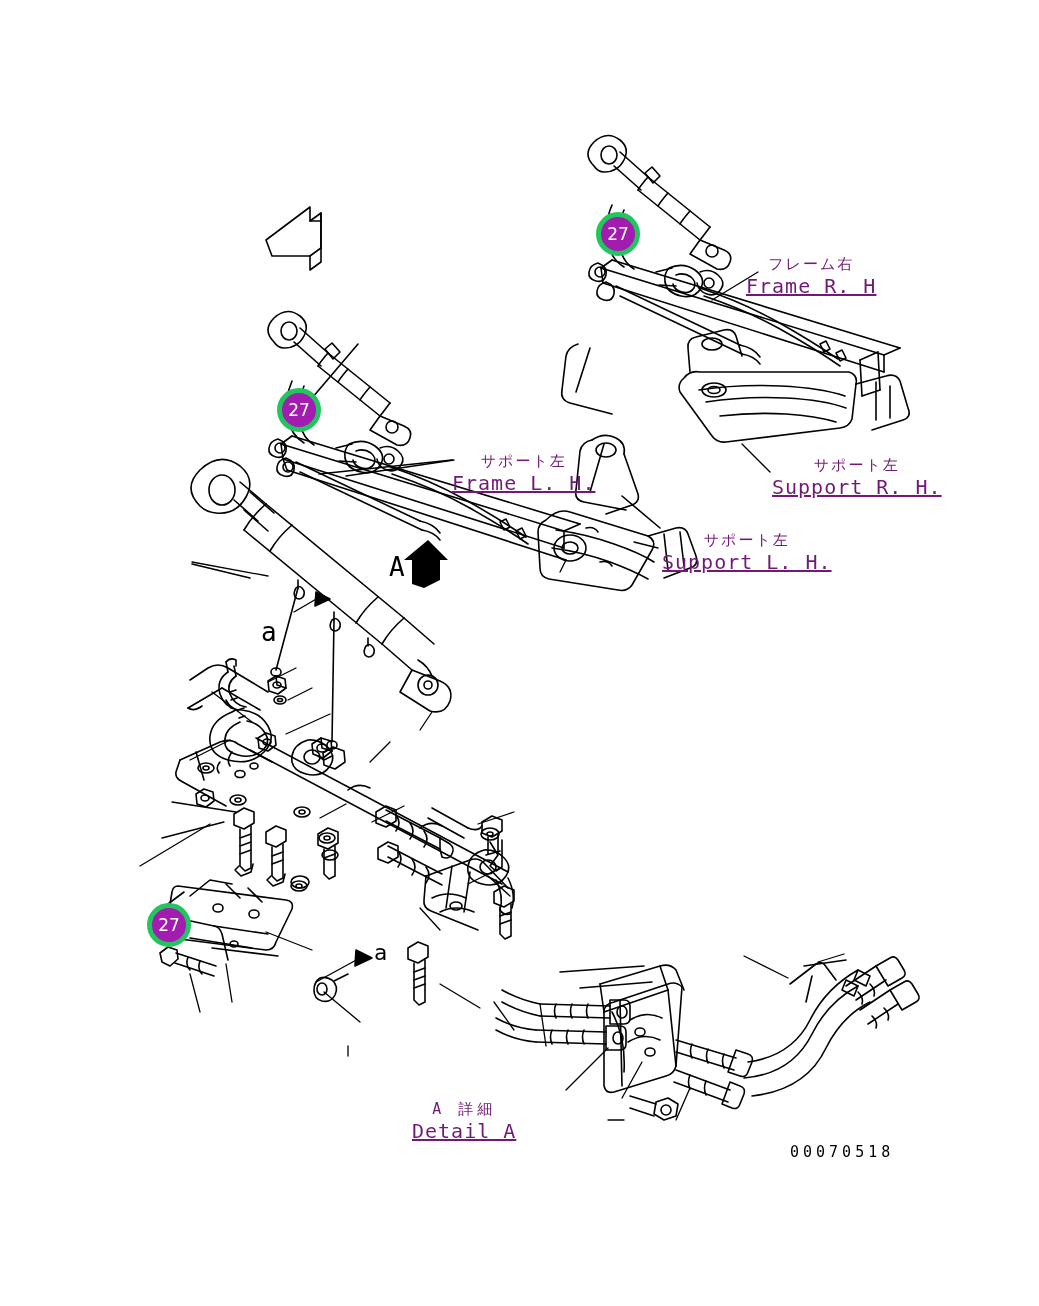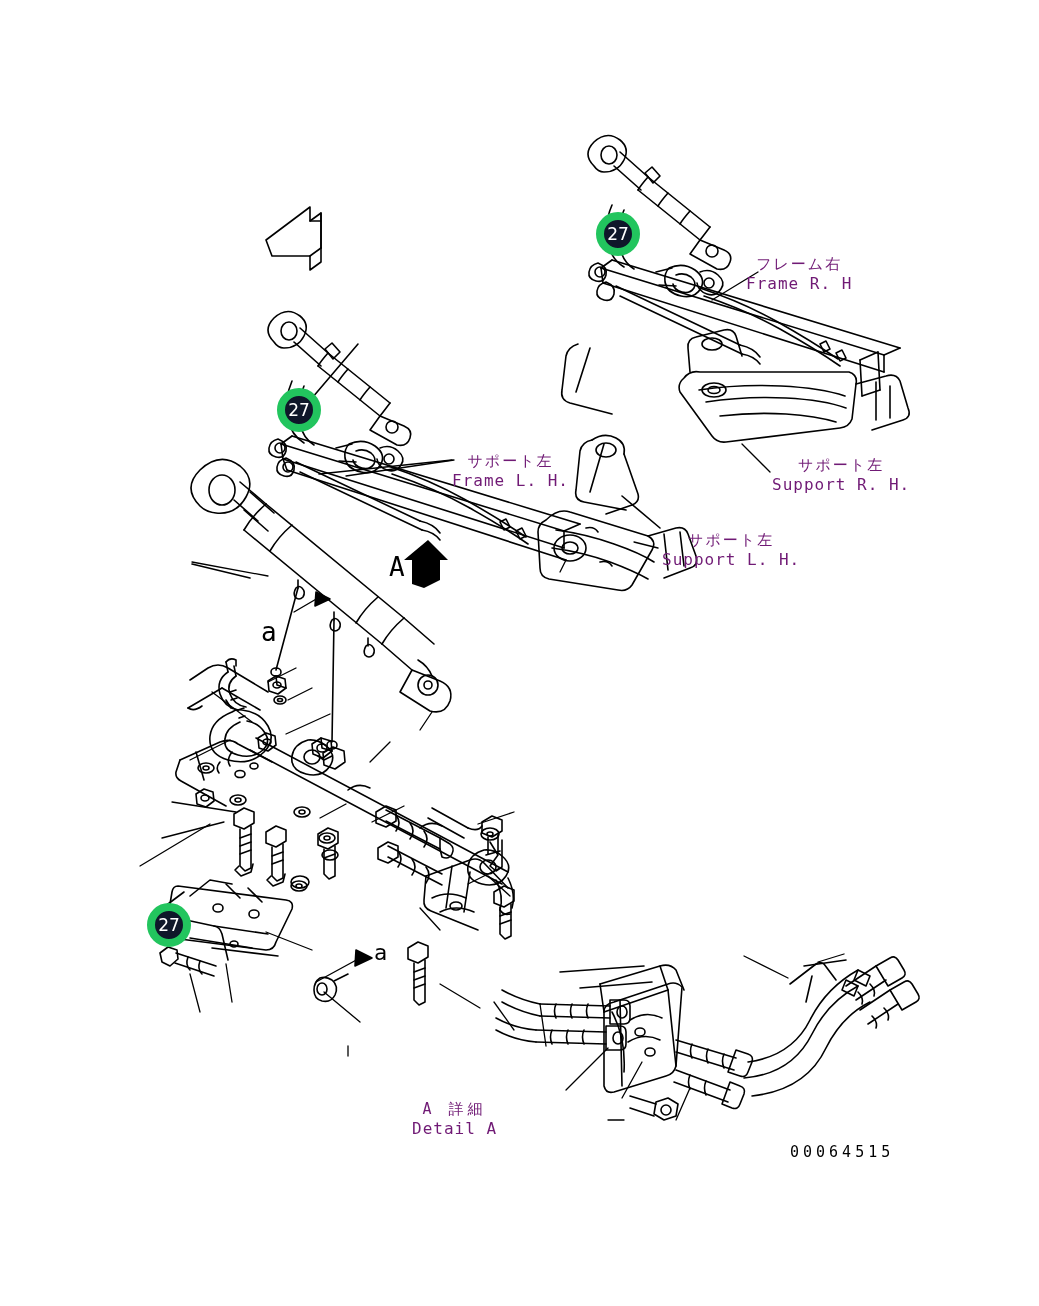--- a/index.html
+++ b/index.html
@@ -1,23 +1,23 @@
 <!DOCTYPE html>
 <html><head>
 <meta charset="utf-8">
 <style>
   html,body{margin:0;padding:0;background:#fff;}
   body{font-family:"DejaVu Sans",sans-serif;}
   #page{position:relative;width:1039px;height:1306px;background:#fff;overflow:hidden;}
   #art{position:absolute;left:0;top:0;width:1039px;height:1306px;}
   .lbl{position:absolute;white-space:nowrap;color:#701a75;font-family:"DejaVu Sans Mono",monospace;letter-spacing:1px;line-height:1.25;text-align:center;}
   .lbl .jp{display:block;font-size:15px;letter-spacing:2px;}
-  .lbl .en{display:block;font-size:16px;letter-spacing:1px;}
+  .lbl .en{display:block;font-size:20px;letter-spacing:1px;text-decoration:underline;}
   .callout{position:absolute;width:44px;height:44px;border-radius:50%;
-           background:#0f172a;border:8px solid #22c55e;box-sizing:border-box;
+           background:#a21caf;border:5px solid #22c55e;box-sizing:border-box;
            display:flex;align-items:center;justify-content:center;
            color:#fff;font-size:17px;font-family:"DejaVu Sans",sans-serif;}
   .mark{position:absolute;color:#000;font-family:"DejaVu Sans Mono",monospace;}
   #lbl-detail{font-size:16px;}
   #lbl-detail .jp{letter-spacing:4px;}
   #drawing-no{position:absolute;font-family:"DejaVu Sans Mono",monospace;font-size:15px;letter-spacing:4px;color:#000;}
 </style>
 </head>
 <body>
 
@@ -546,16 +546,16 @@
   <div class="mark" style="left:374px;top:940px;font-size:22px;">
     <span>a</span>
   </div>
 
   <div class="lbl" id="lbl-detail" style="left:412px;top:1100px;">
     <span class="jp">A 詳細</span>
     <span class="en">Detail A</span>
   </div>
 
   <div id="drawing-no" style="left:790px;top:1143px;">
-    <span>00064515</span>
+    <span>00070518</span>
   </div>
 
 </div>
 
 </body></html>

